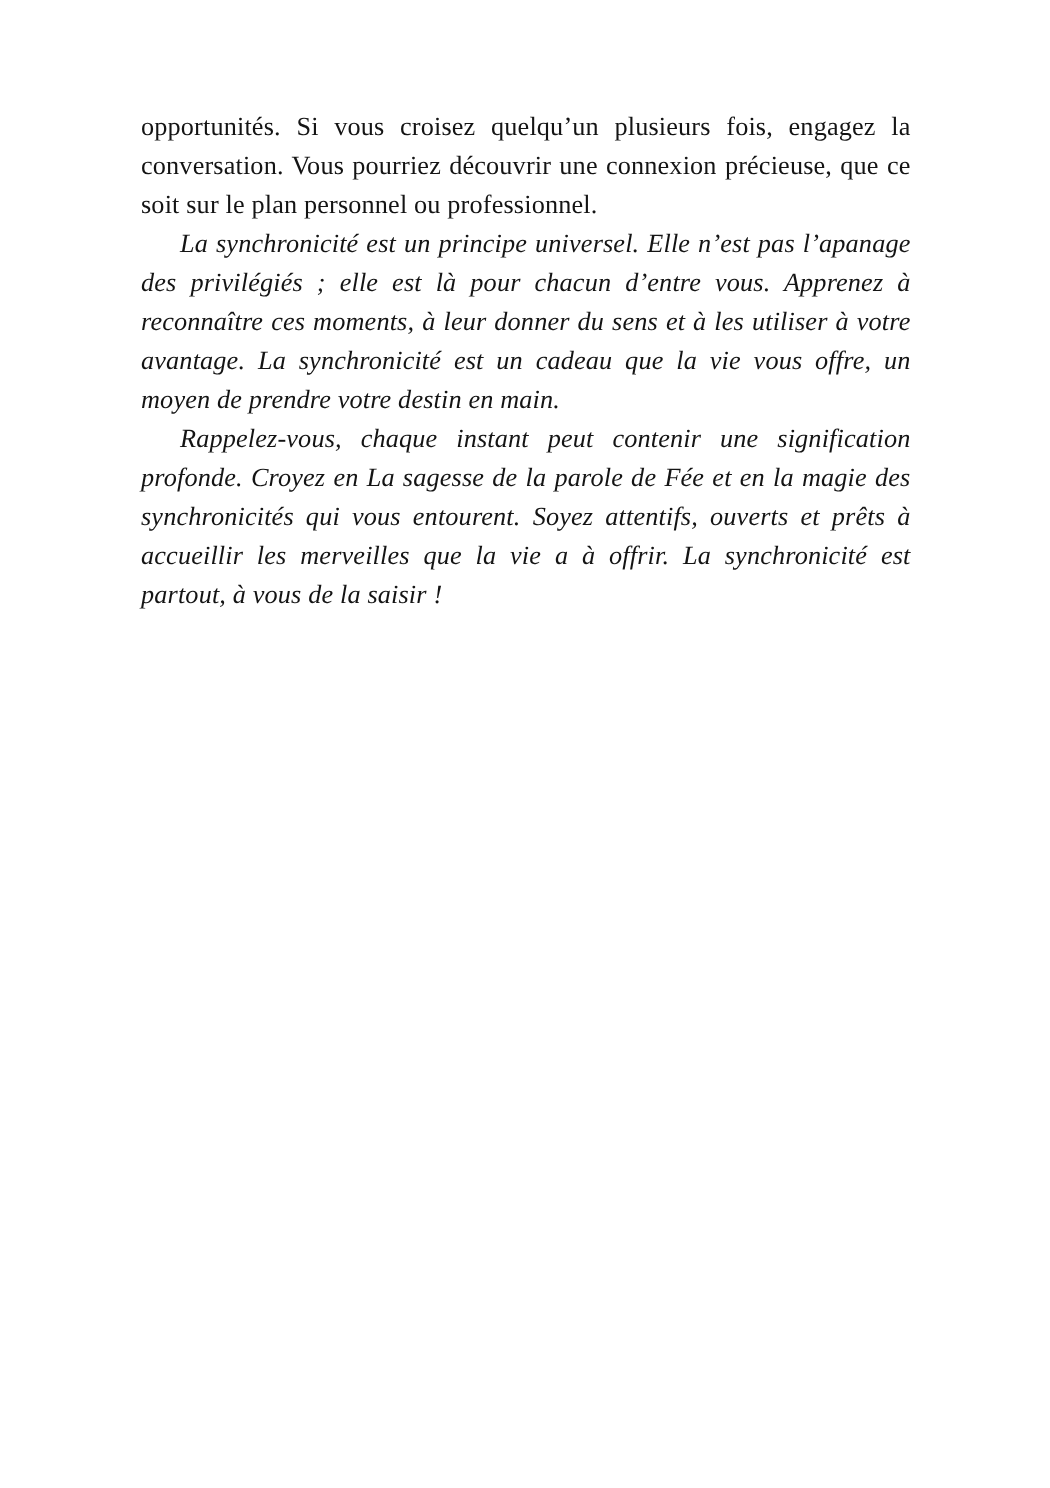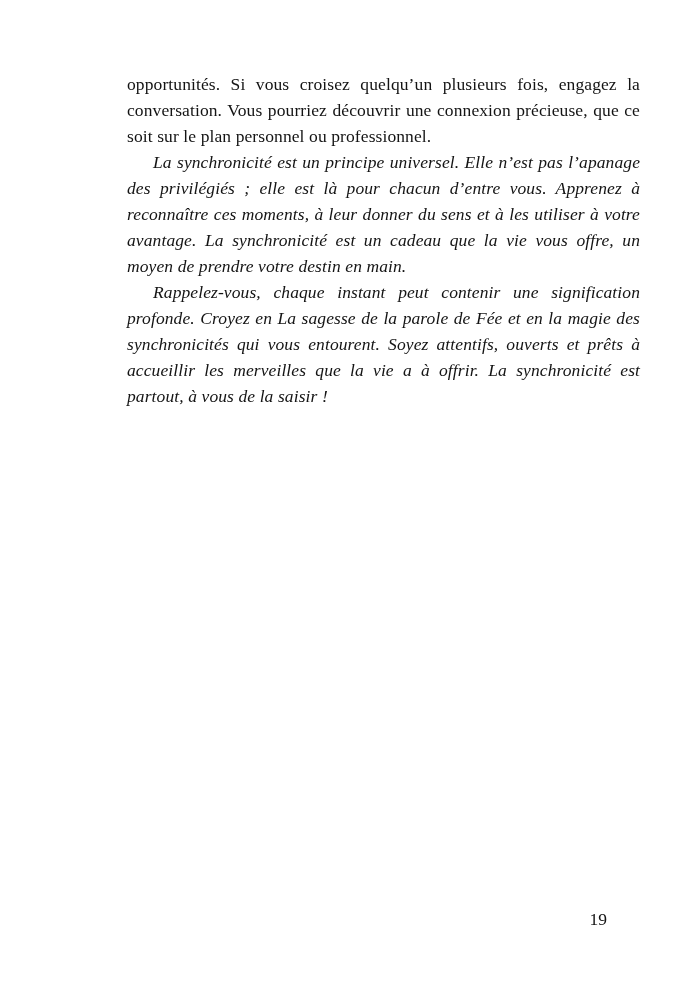--- a/index.html
+++ b/index.html
@@ -14,21 +14,20 @@
     background: #ffffff;
     overflow: hidden;
     font-family: "Liberation Serif", "DejaVu Serif", serif;
     color: #141414;
   }
   .text-block {
     position: absolute;
     left: 94px;
     top: 71px;
     width: 513px;
-    margin-left: 33px;
   }
   .text-block p {
     margin: 0;
     font-size: 17.5px;
     line-height: 26px;
     text-align: justify;
     text-justify: inter-word;
     letter-spacing: 0.1px;
   }
   .text-block p.indent {
@@ -47,16 +46,13 @@
 </style>
 </head>
 <body>
 
 <div class="book-page">
   <div class="text-block">
     <p>opportunités. Si vous croisez quelqu’un plusieurs fois, engagez la conversation. Vous pourriez découvrir une connexion précieuse, que ce soit sur le plan personnel ou professionnel.</p>
     <p class="indent">La synchronicité est un principe universel. Elle n’est pas l’apanage des privilégiés ; elle est là pour chacun d’entre vous. Apprenez à reconnaître ces moments, à leur donner du sens et à les utiliser à votre avantage. La synchronicité est un cadeau que la vie vous offre, un moyen de prendre votre destin en main.</p>
     <p class="indent">Rappelez-vous, chaque instant peut contenir une signification profonde. Croyez en La sagesse de la parole de Fée et en la magie des synchronicités qui vous entourent. Soyez attentifs, ouverts et prêts à accueillir les merveilles que la vie a à offrir. La synchronicité est partout, à vous de la saisir !</p>
   </div>
-  <div class="page-footer">
-    <span>19</span>
-  </div>
 </div>
 
 </body></html>

